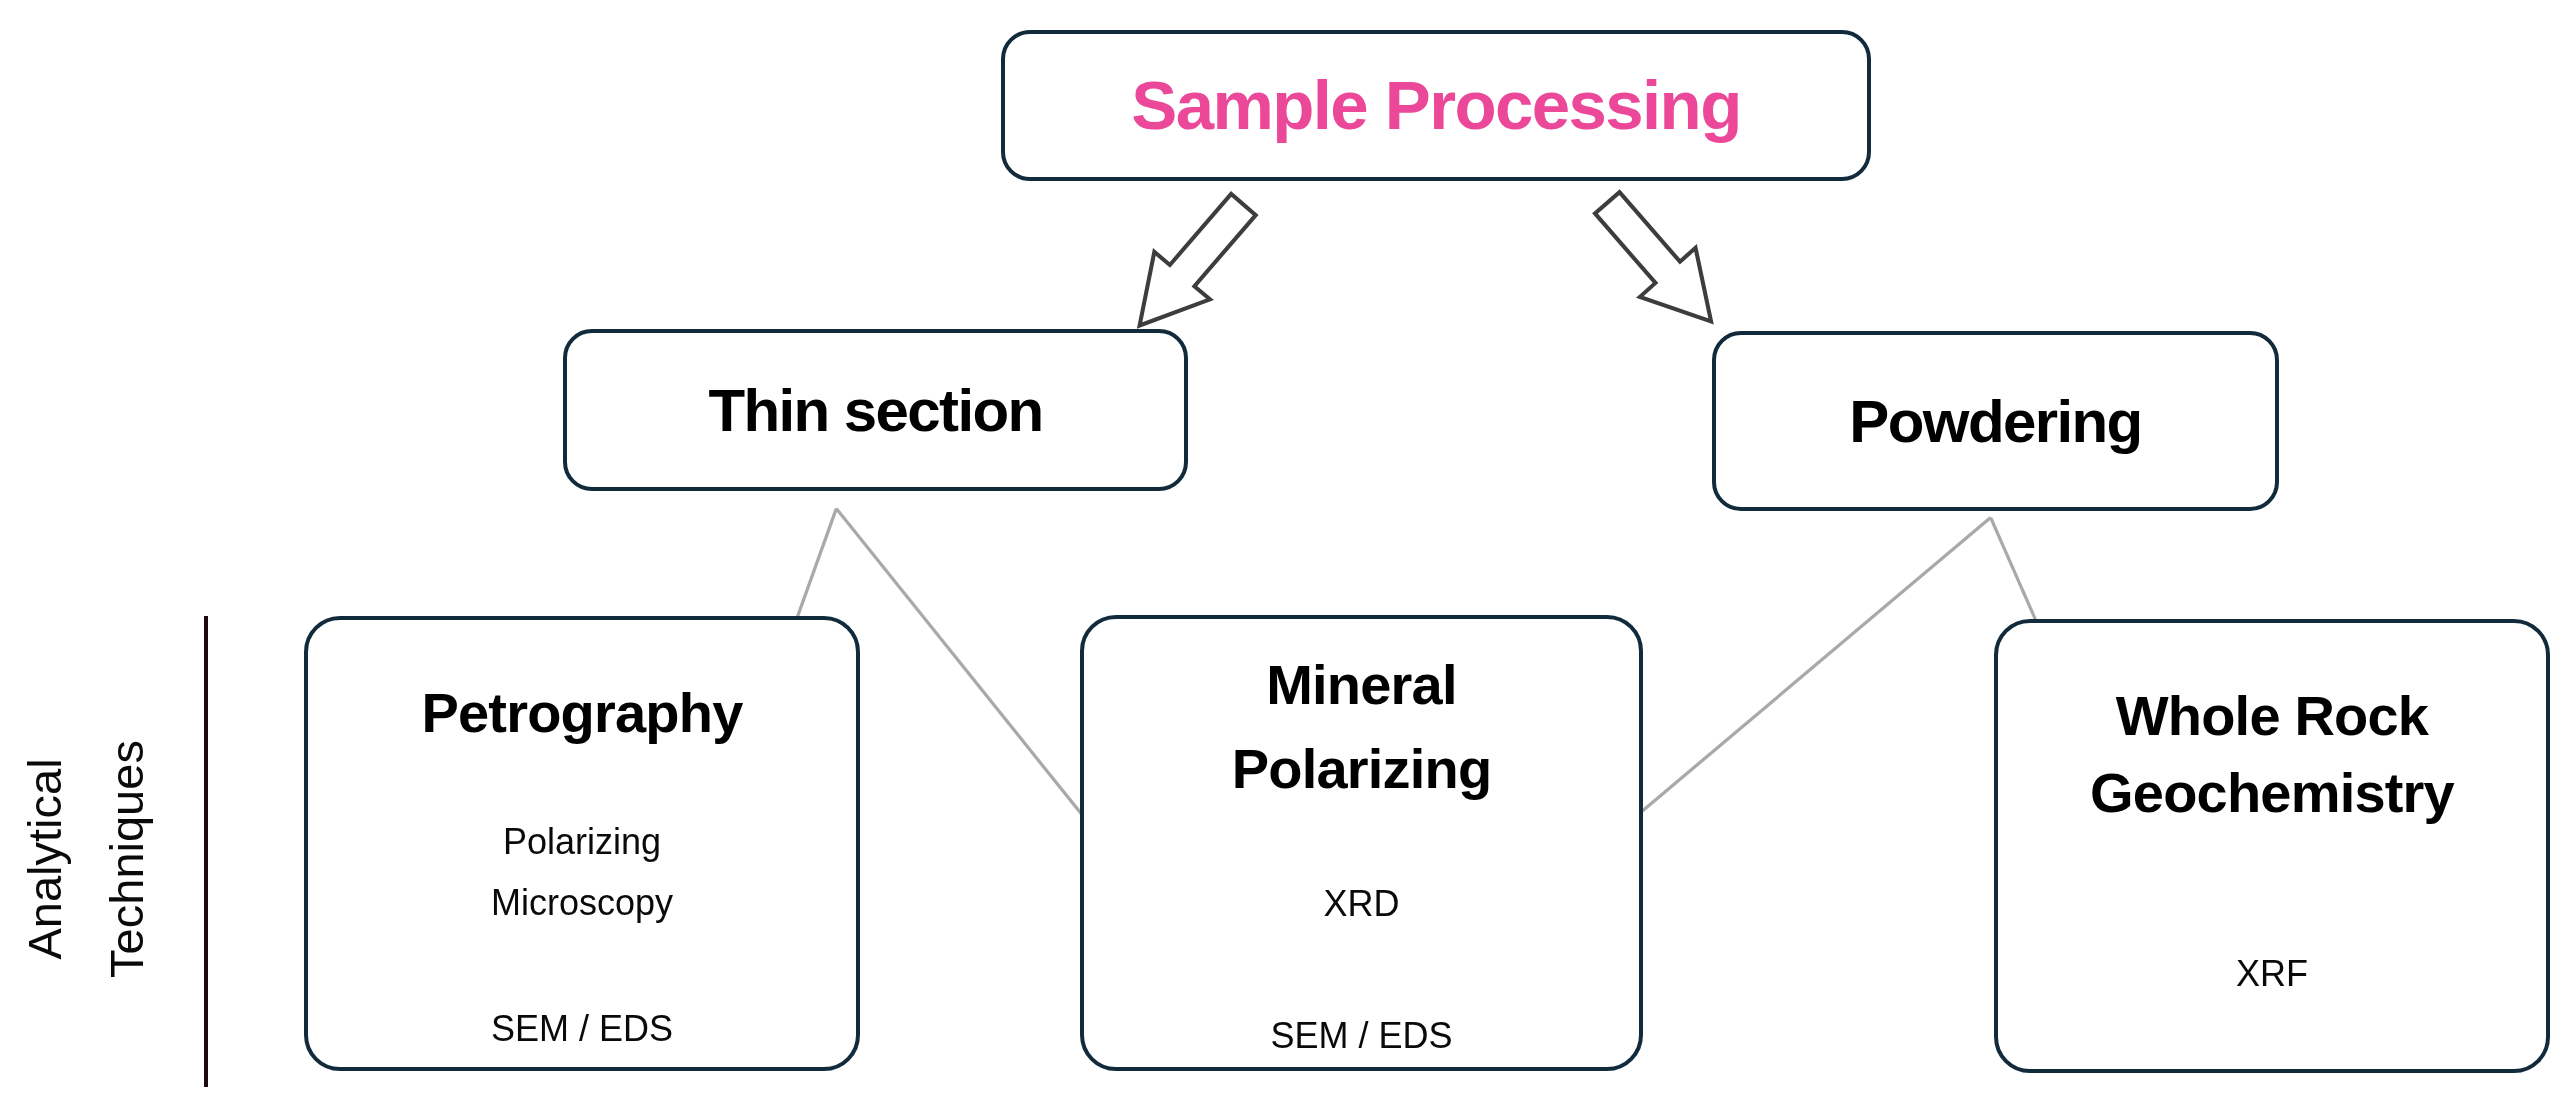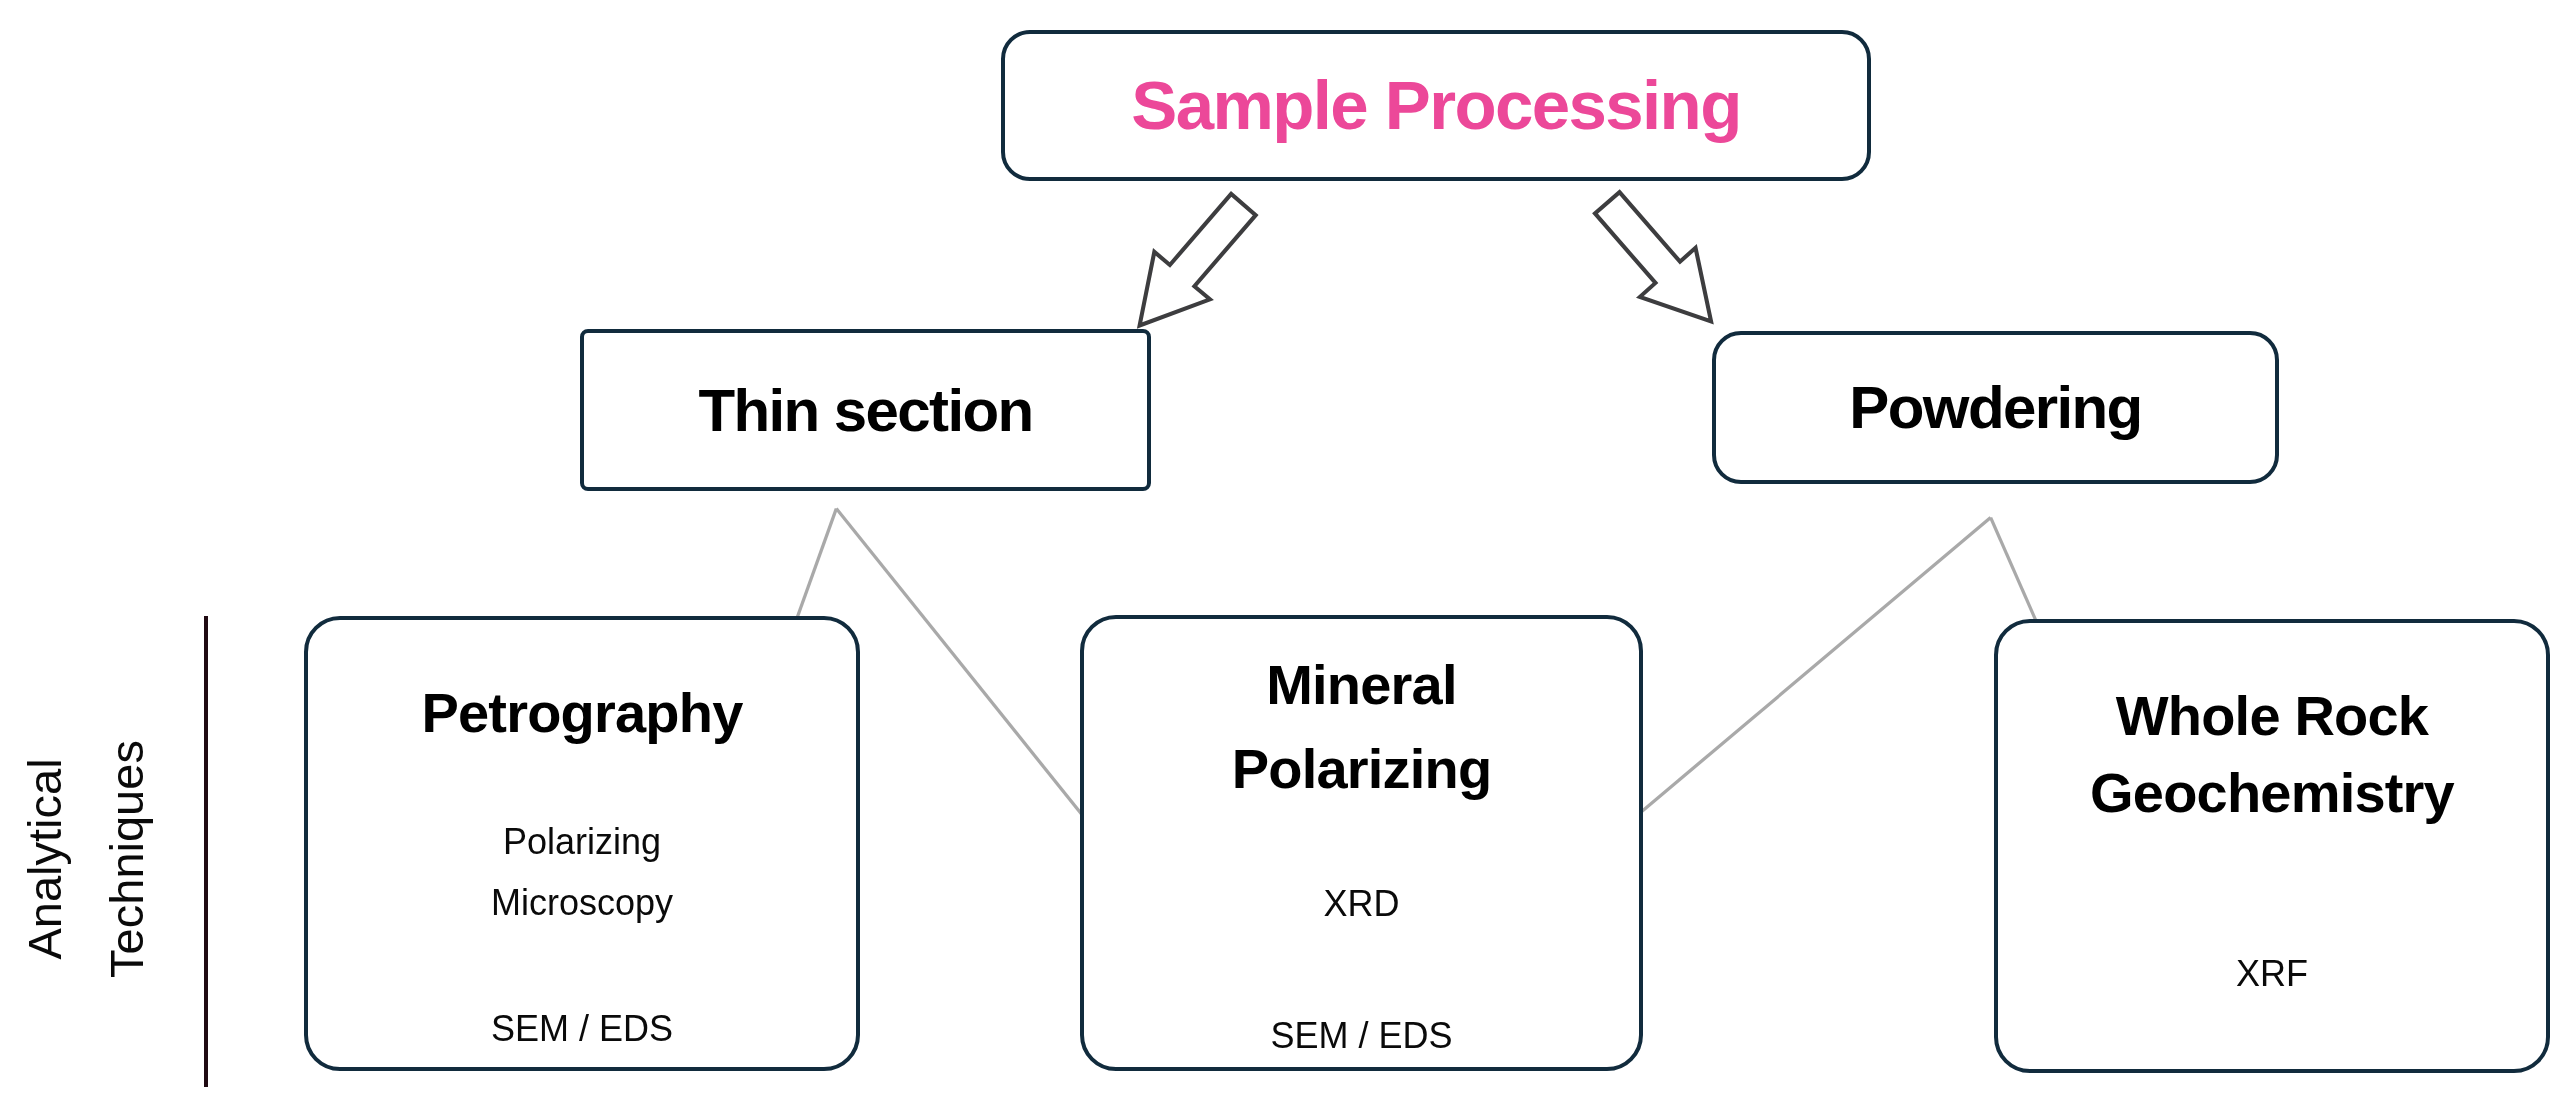--- a/index.html
+++ b/index.html
@@ -20,22 +20,22 @@
   }
   .proc{border-radius:29px;display:flex;align-items:center;justify-content:center;}
   .tech{border-radius:36px;padding-left:27px;}
   .t1{font-size:69px;font-weight:bold;letter-spacing:-1.6px;color:#ec4899;}
   .t2{font-size:60px;font-weight:bold;letter-spacing:-1.6px;color:#000;}
   .h3{font-size:56px;font-weight:bold;letter-spacing:-0.8px;color:#000;}
   .body-txt{font-size:36px;font-weight:normal;color:#0a0a0a;}
   .bline{position:absolute;left:0;right:0;text-align:center;transform:translateY(-50%);white-space:nowrap;}
 
   #box-sample{left:1001px;top:30px;width:870px;height:151px;}
-  #box-thin{left:580px;top:329px;width:571px;height:162px;border-radius:8px;}
-  #box-powdering{left:1712px;top:331px;width:567px;height:153px;}
+  #box-thin{left:563px;top:329px;width:625px;height:162px;}
+  #box-powdering{left:1712px;top:331px;width:567px;height:180px;}
   #box-petrography{left:304px;top:616px;width:556px;height:455px;}
   #box-mineral{left:1080px;top:615px;width:563px;height:456px;}
   #box-wholerock{left:1994px;top:619px;width:556px;height:454px;}
 
   .sidebar-line{
     position:absolute;left:204px;top:616px;width:4.1px;height:471px;
     background:#200a12;
   }
   .sidebar-label{
     position:absolute;left:-127px;top:777px;width:425px;height:164px;

